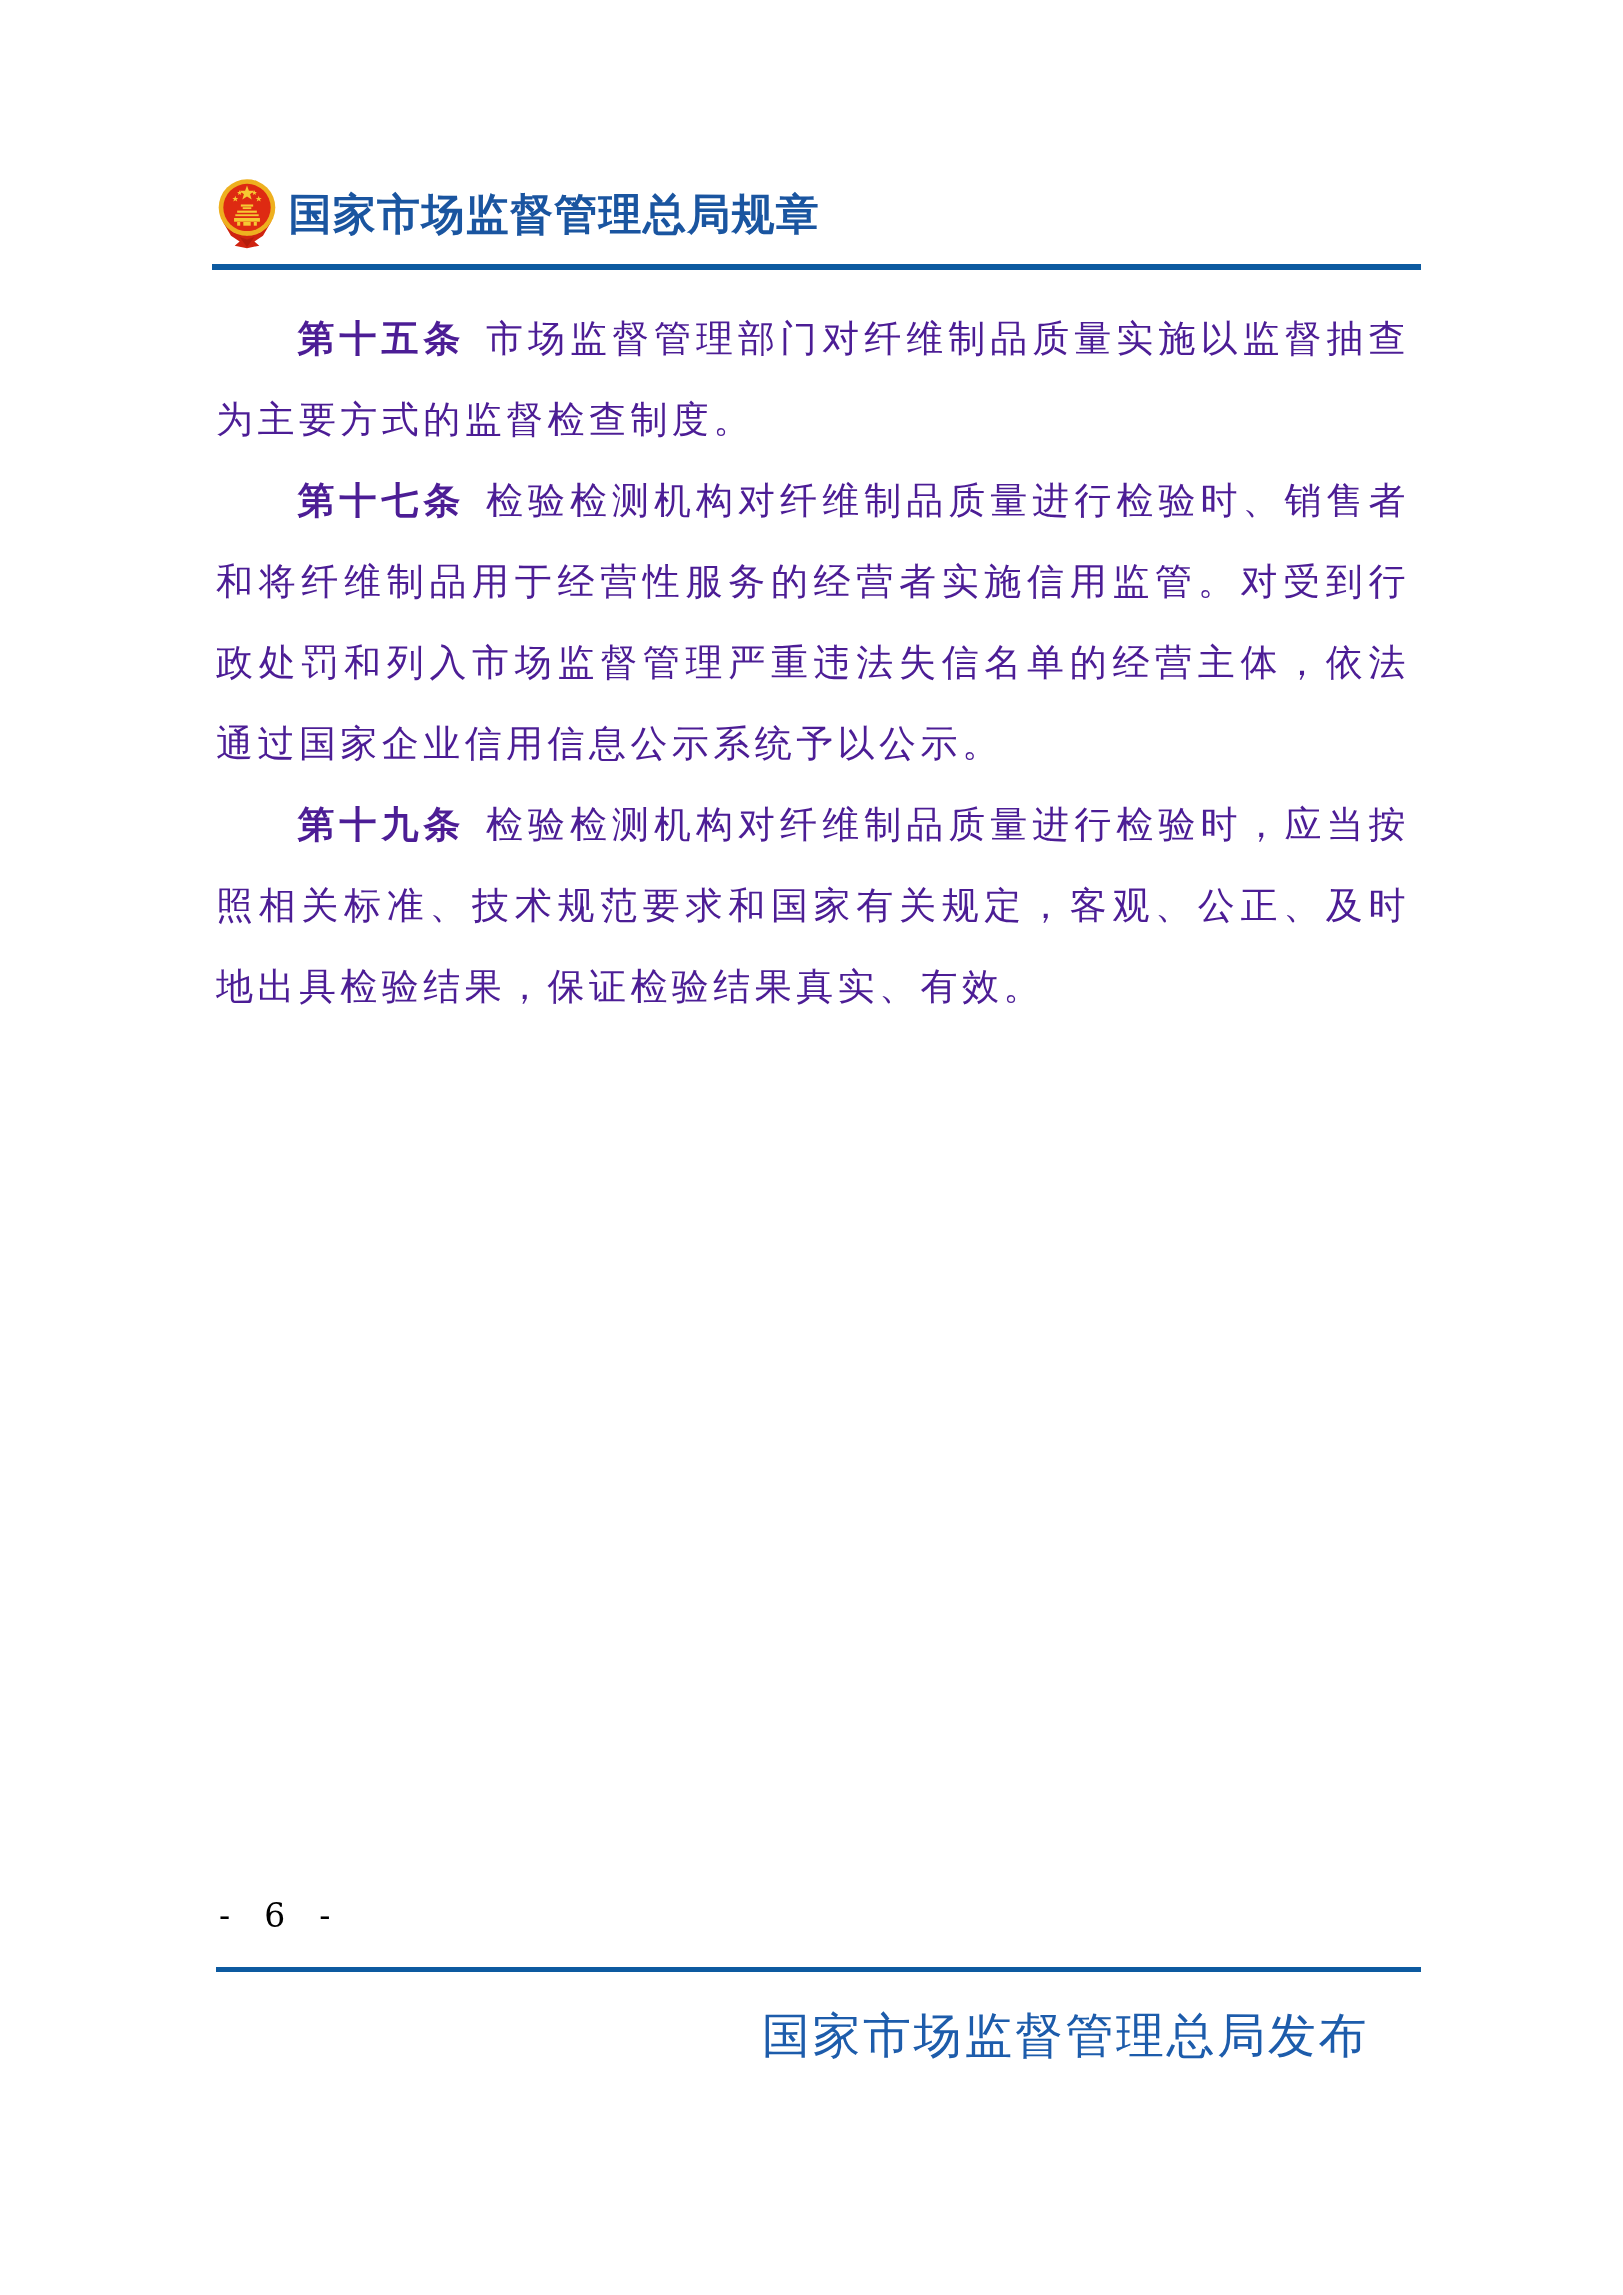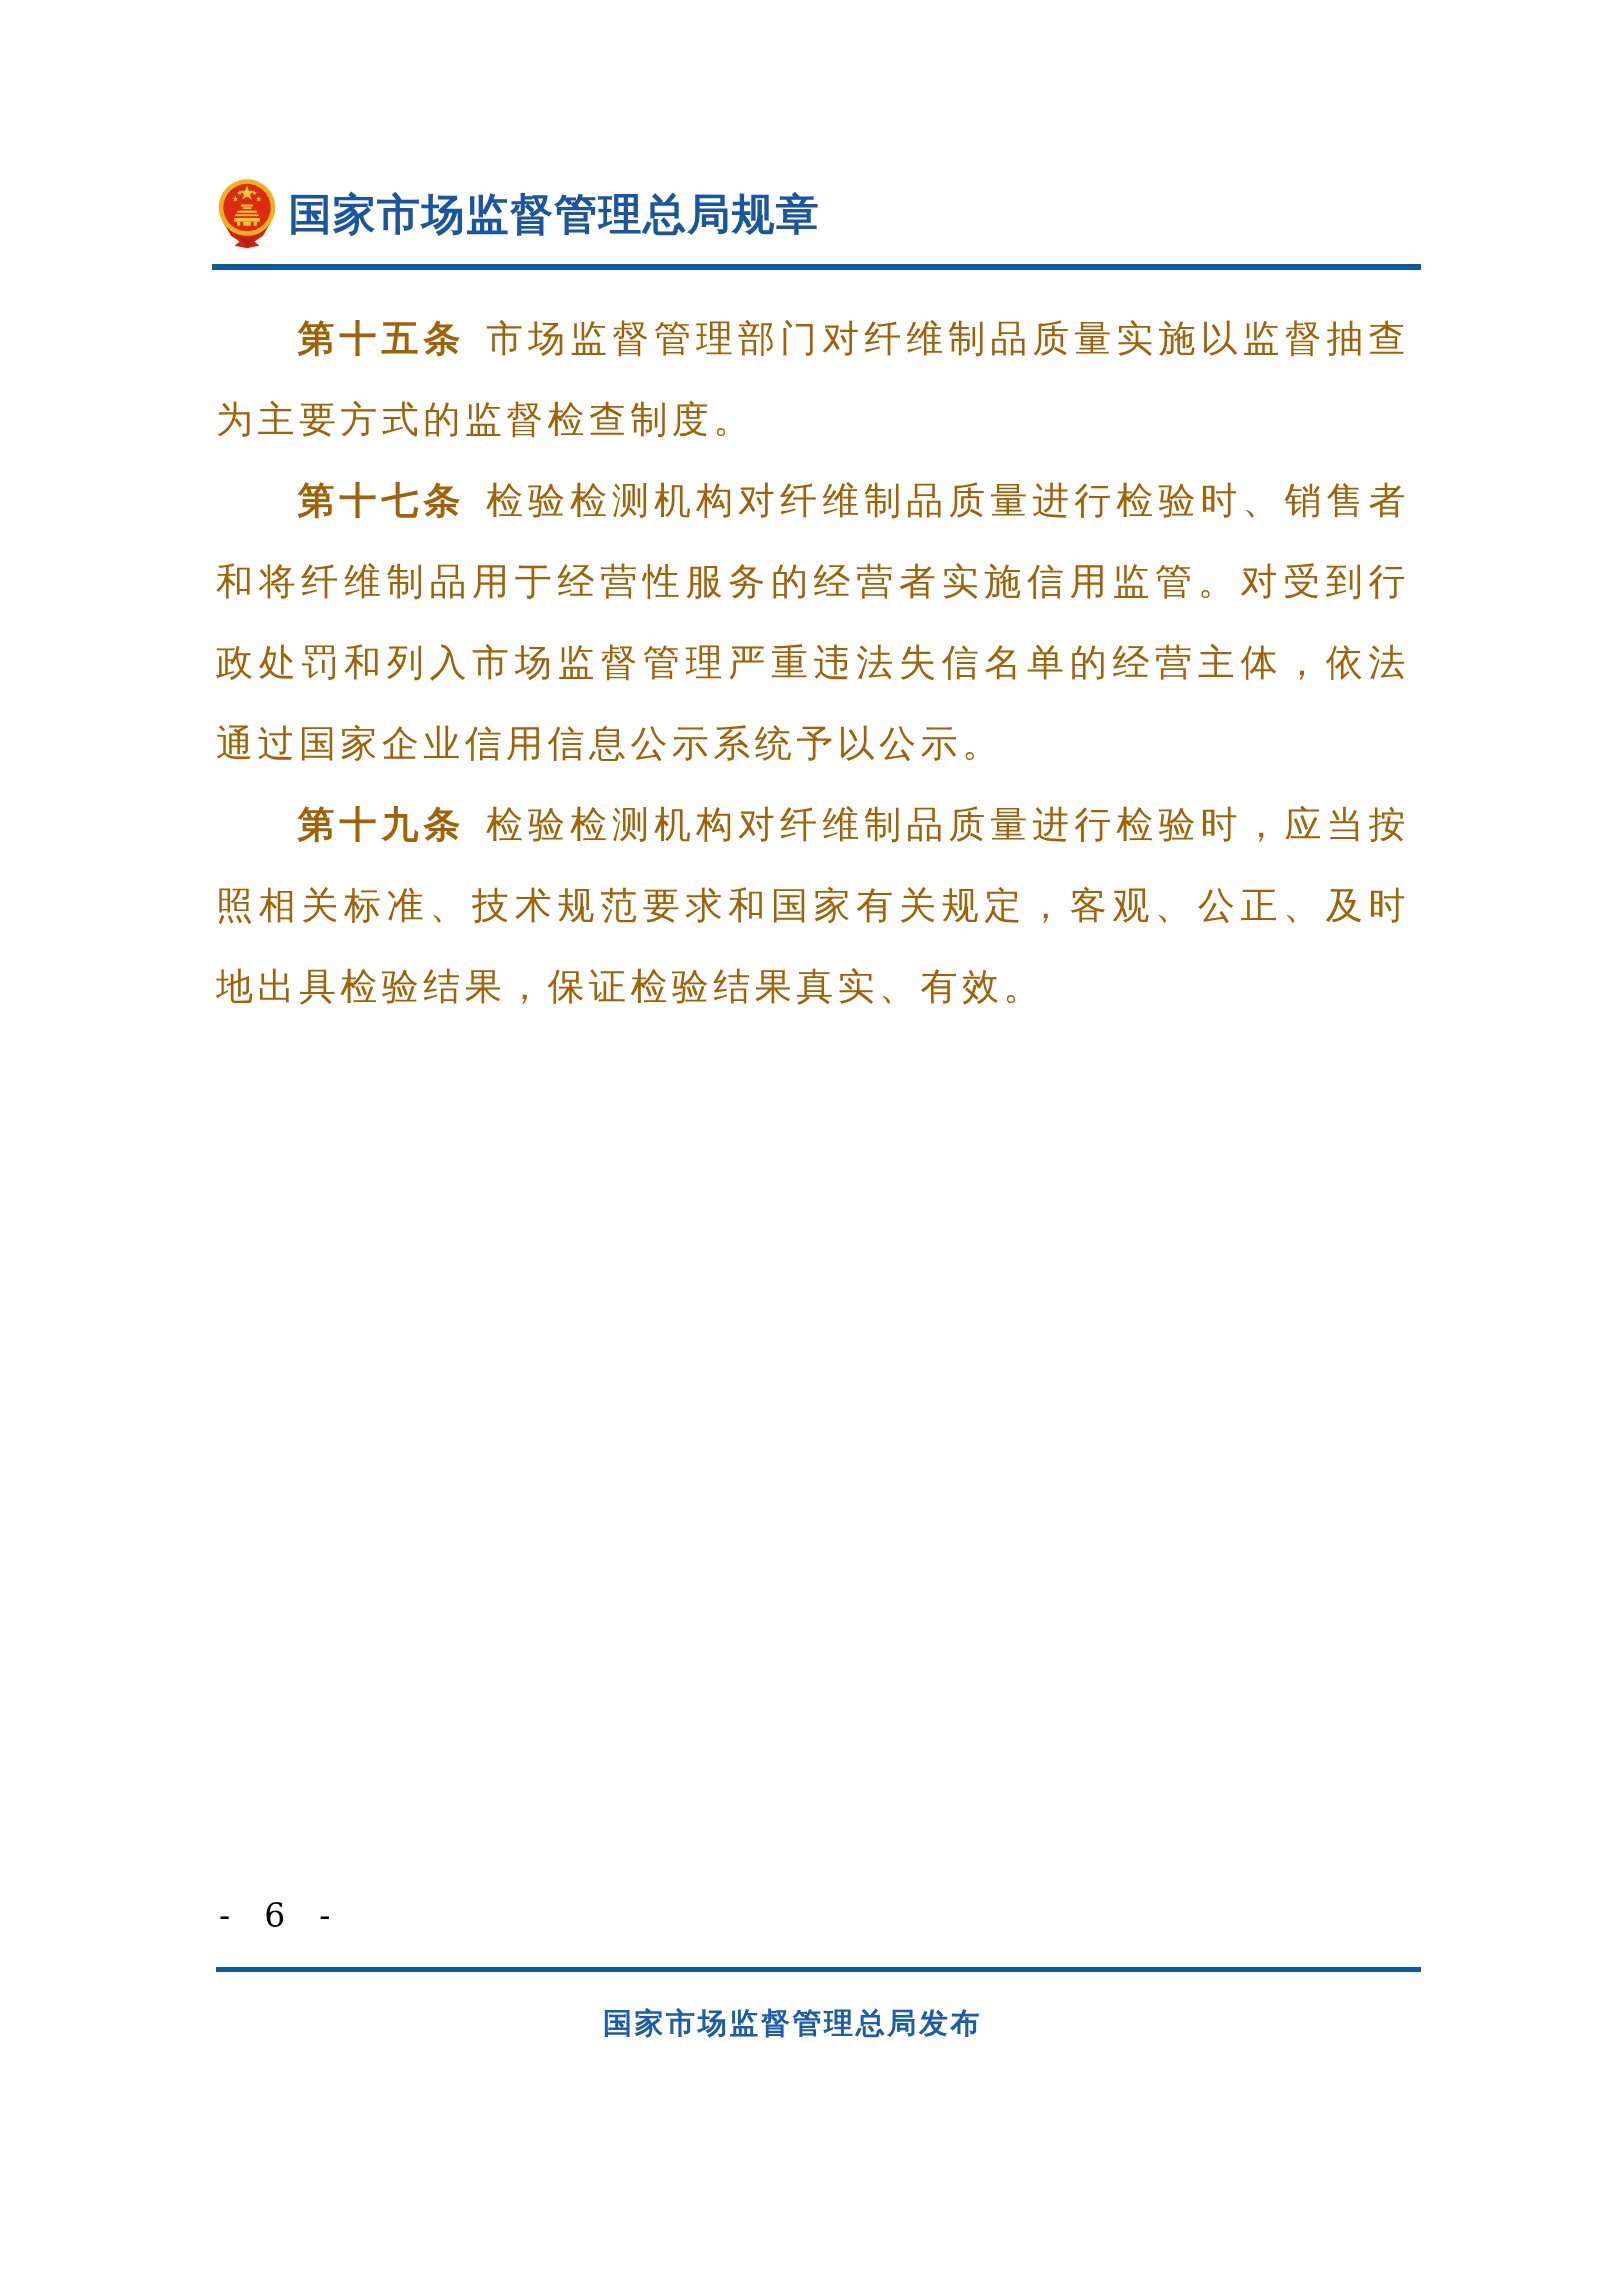--- a/index.html
+++ b/index.html
@@ -51,21 +51,21 @@
   .rule-bottom { top: 1967px; left: 216px; width: 1205px; height: 5.2px; }
 
   
   .doc-body {
     position: absolute;
     left: 216px;
     top: 298px;
     width: 1194px;
     font-size: 37px;
     line-height: 81px;
-    color: #a16207;
+    color: #4c1d95;
     text-align: justify;
     text-justify: inter-ideograph;
     letter-spacing: 0.12em;
   }
   .para {
     margin: 0;
     text-indent: 2.2em;
   }
   .art-num {
     font-family: "Liberation Sans", "DejaVu Sans", sans-serif;
@@ -83,24 +83,24 @@
     color: #000000;
     font-family: "DejaVu Serif", "Liberation Serif", serif;
   }
   .publisher {
     position: absolute;
     left: 216px;
     top: 2004px;
     width: 1205px;
     padding-right: 52px;
     box-sizing: border-box;
-    text-align: center;
+    text-align: right;
     font-family: "Liberation Serif", "DejaVu Serif", serif;
-    font-weight: 700;
-    font-size: 29px;
+    font-weight: 400;
+    font-size: 48px;
     letter-spacing: 2.6px;
     color: #1d5cab;
   }
 </style>
 </head>
 <body>
 
 <div class="page">
 
   <div class="header">

